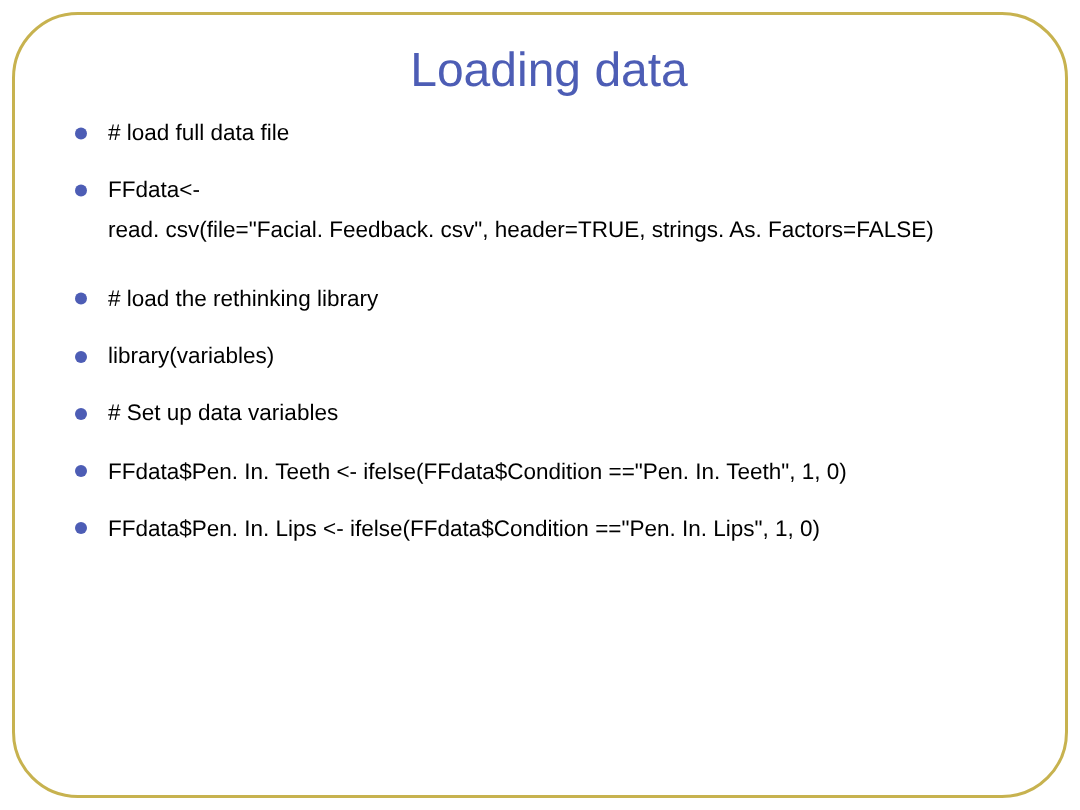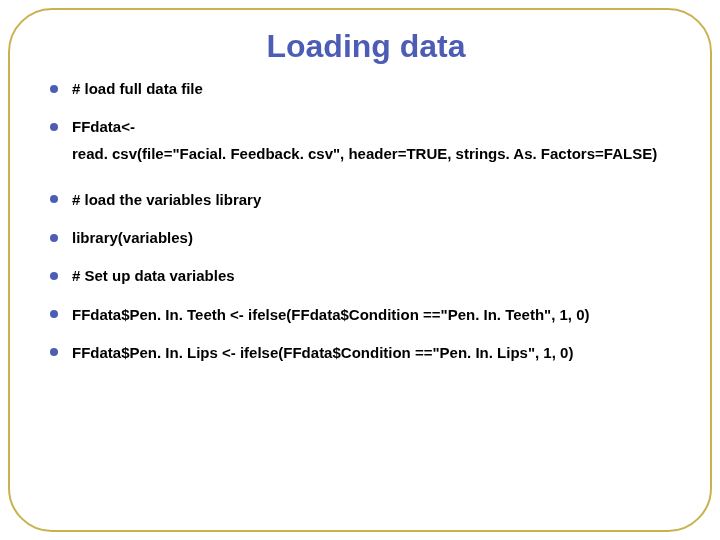--- a/index.html
+++ b/index.html
@@ -25,29 +25,28 @@
     bottom: 8px;
     border: 2.5px solid #c7b24f;
     border-radius: 44px;
     box-sizing: border-box;
     padding: 14px 28px 24px 40px;
   }
   .title {
     text-align: center;
     color: #4d5db5;
     font-size: 32px;
-    font-weight: bold;
+    font-weight: normal;
     margin: 4px 0 14px 0;
     font-family: Arial, Helvetica, sans-serif;
   }
   ul.bullets {
     list-style: none;
     margin: 0;
     padding: 0;
-    font-weight: bold;
   }
   ul.bullets > li {
     position: relative;
     padding-left: 22px;
     color: #000000;
     font-size: 15px;
     line-height: 1.35;
     margin-bottom: 18px;
   }
   ul.bullets > li::before {
@@ -77,21 +76,21 @@
     <ul class="bullets">
       <li>
         <span># load full data file</span>
       </li>
       <li>
         <span>FFdata&lt;-</span>
         <span class="sub">read. csv(file="Facial. Feedback. csv", header=TRUE, strings. As. Factors=FALSE)</span>
       </li>
       <div class="gap"></div>
       <li>
-        <span># load the variables library</span>
+        <span># load the rethinking library</span>
       </li>
       <li>
         <span>library(variables)</span>
       </li>
       <li>
         <span># Set up data variables</span>
       </li>
       <li>
         <span>FFdata$Pen. In. Teeth &lt;- ifelse(FFdata$Condition =="Pen. In. Teeth", 1, 0)</span>
       </li>

